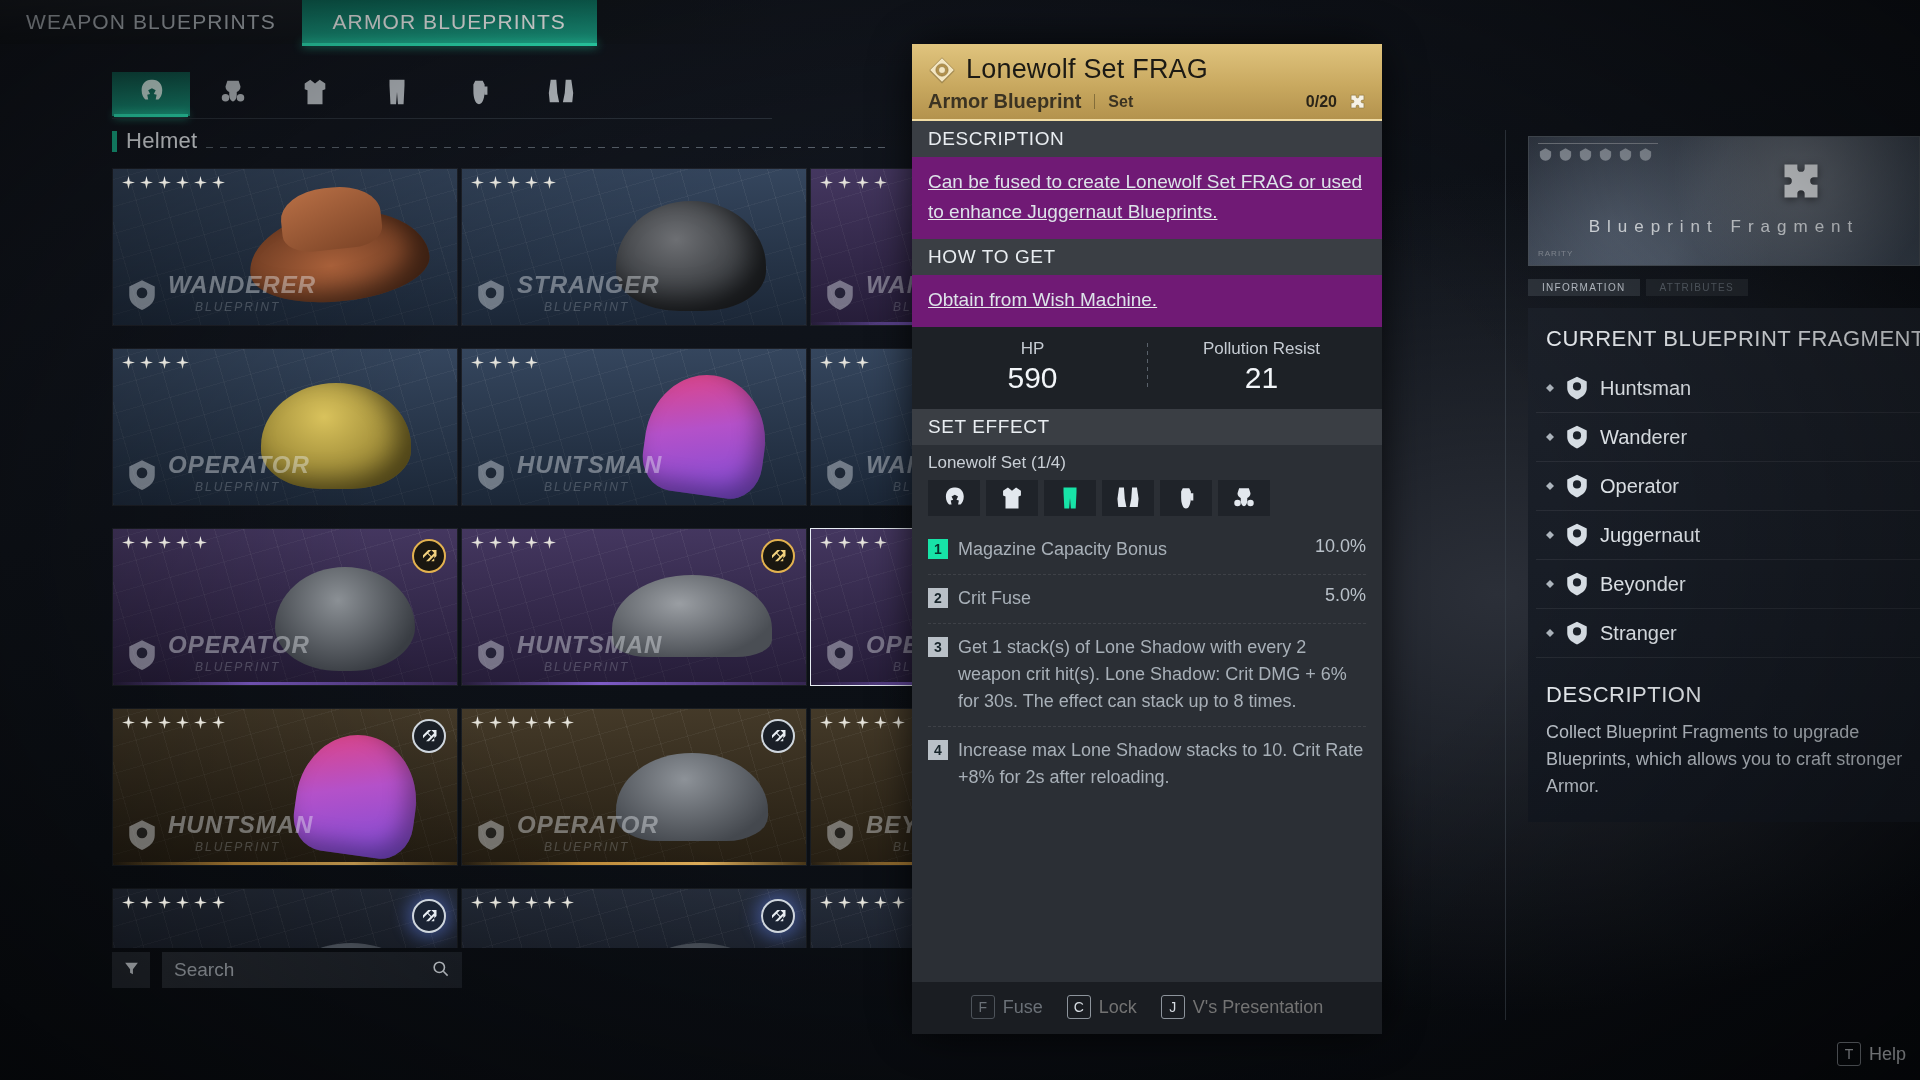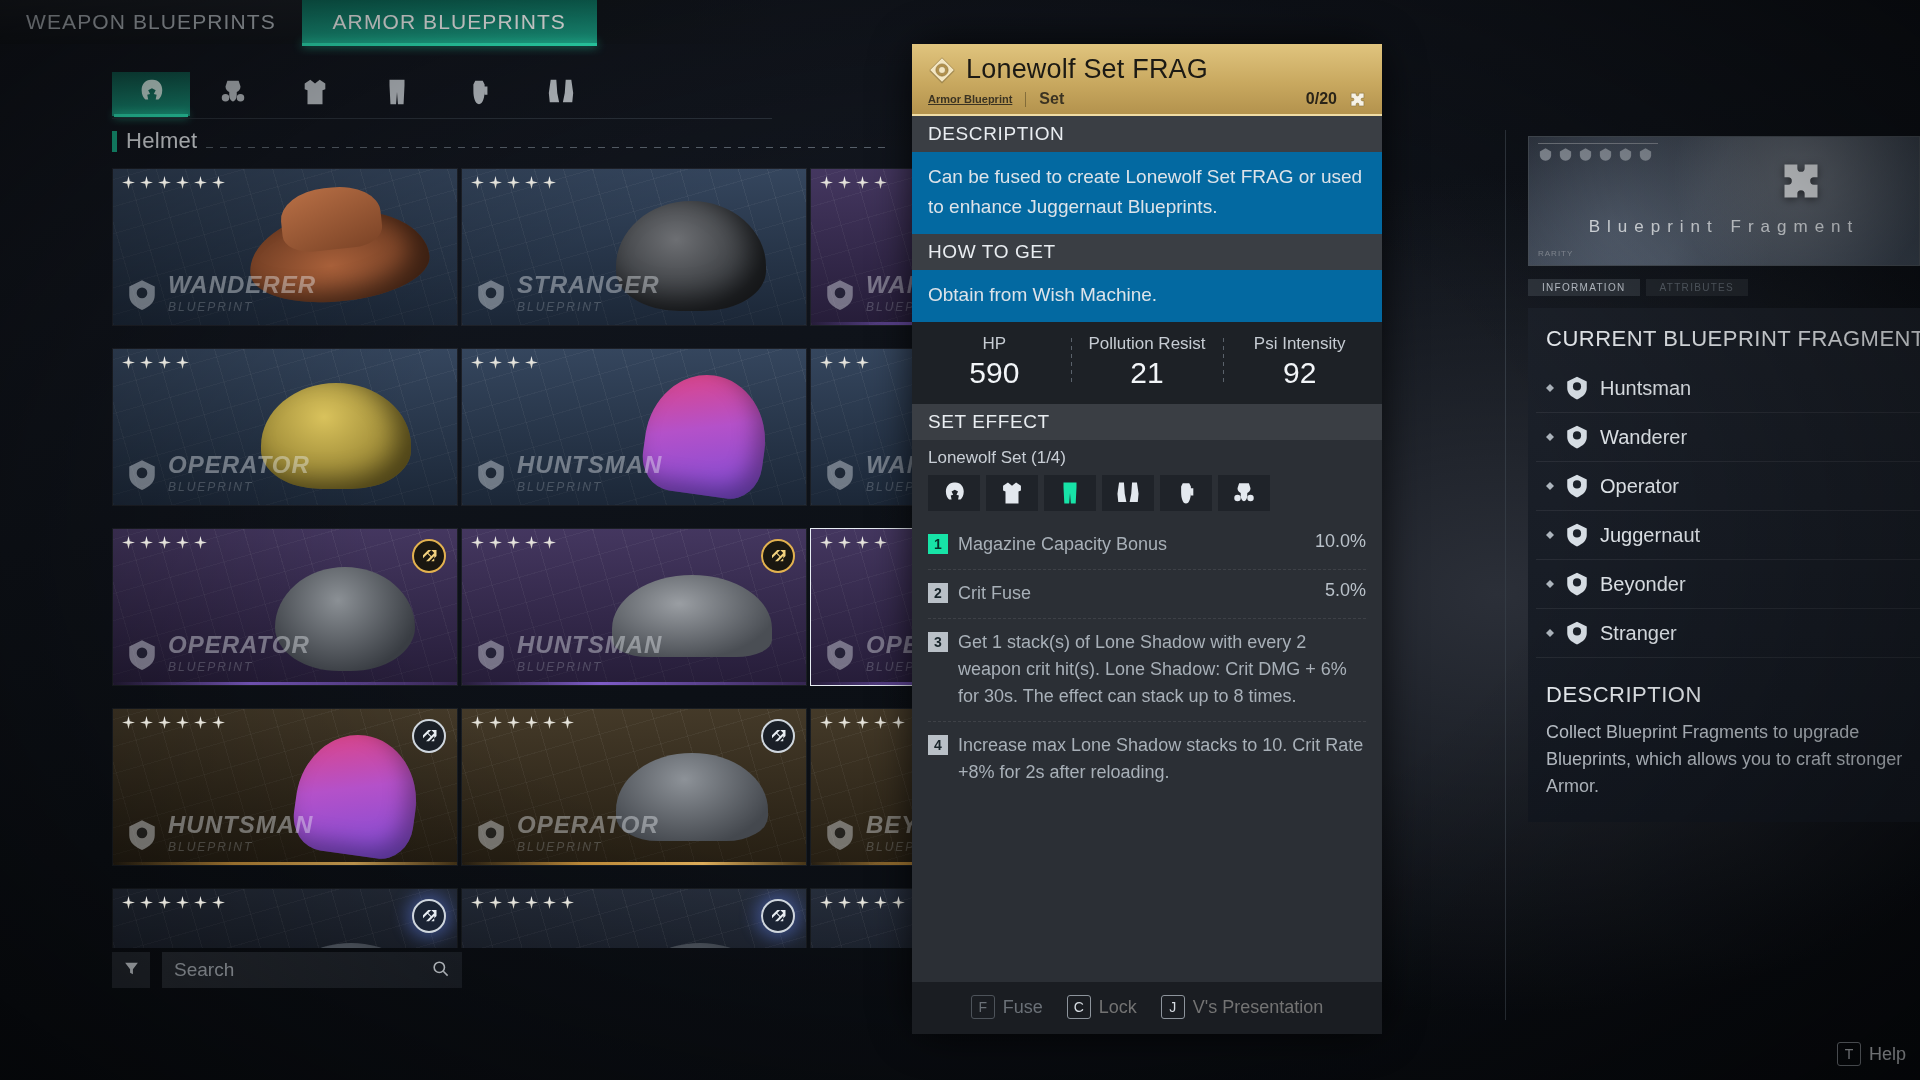--- a/index.html
+++ b/index.html
@@ -80,21 +80,21 @@
     clip-path: polygon(50% 0%, 60% 40%, 100% 50%, 60% 60%, 50% 100%, 40% 60%, 0% 50%, 40% 40%);
     opacity: .95; }
   .card .stars i:first-child { filter: drop-shadow(0 0 4px rgba(255,245,200,.9)); }
   .card .factionwm { position: absolute; left: 12px; bottom: 10px; display: flex; align-items: center;
     gap: 9px; z-index: 3; opacity: .4; }
   .card .factionwm .fic { width: 34px; height: 34px; }
   .card .factionwm .fic svg { width: 34px; height: 34px; fill: #e9eef3; }
   .card .factionwm .fname { font-size: 24px; font-style: italic; font-weight: bold;
     letter-spacing: 1px; color: #eef2f6; line-height: .9; }
   .card .factionwm .fsub { font-size: 12px; font-style: italic; letter-spacing: 2px;
-    color: #dfe6ec; opacity: .55; }
+    color: #dfe6ec; opacity: .55; margin-left: 27px; }
   .card .bottomglow { position: absolute; left: 0; right: 0; bottom: 0; height: 3px; }
   .card.r-gold .bottomglow { background: linear-gradient(90deg, rgba(200,140,40,0), #c8923c 35%, #e2b15c 70%, rgba(200,140,40,.2)); }
   .card.r-purple .bottomglow { background: linear-gradient(90deg, rgba(140,90,220,0), #7e5cc8 40%, rgba(140,90,220,.15)); }
   .card .badge { position: absolute; right: 11px; top: 10px; width: 34px; height: 34px;
     border-radius: 50%; display: flex; align-items: center; justify-content: center; z-index: 5; }
   .card .badge svg { width: 18px; height: 18px; }
   .card .badge.gold { border: 2px solid #e3b24f; background: #1a1710; }
   .card .badge.gold svg { fill: #f3d27e; }
   .card .badge.white { border: 2px solid #cfd6dd; background: #1a1f27; }
   .card .badge.white svg { fill: #e9eef3; }
@@ -153,30 +153,30 @@
          background: #1b1e23; box-shadow: 0 0 40px rgba(0,0,0,.75); z-index: 40;
          display: flex; flex-direction: column; border-radius: 28px; }
   .tip-head { background: linear-gradient(180deg,#e0c47e 0%, #c8a85f 55%, #b2914c 100%);
               padding: 10px 16px 8px 16px; position: relative; }
   .tip-head::after { content:""; position:absolute; left:0; right:0; bottom:0; height:2px; background:#f0dca4; }
   .tip-title { display: flex; align-items: center; gap: 10px; }
   .tip-title .ricon svg { width: 28px; height: 28px; fill: #f3e6c2; stroke:#8a6f34; stroke-width:.7;
                           filter: drop-shadow(0 1px 0 rgba(0,0,0,.2)); display:block; }
   .tip-title .tname { font-size: 27px; color: #1c1a14; letter-spacing: .2px; }
   .tip-sub { display: flex; align-items: center; margin-top: 5px; }
-  .tip-sub .kind { font-size: 11px; font-weight: bold; color: #3b3322; text-decoration: underline; }
+  .tip-sub .kind { font-size: 20px; font-weight: bold; color: #3b3322; }
   .tip-sub .divd { width: 1px; height: 15px; background: rgba(60,50,25,.45); margin: 0 13px; }
   .tip-sub .typ { font-size: 16px; font-weight: bold; color: #3b3322; }
   .tip-sub .spacer { flex: 1; }
   .tip-sub .count { font-size: 16px; font-weight: bold; color: #2a2418; margin-right: 12px; }
   .tip-sub .fragico svg { width: 17px; height: 17px; fill: #f6f2e6; stroke:#6d5a2c; stroke-width:.6; display:block; }
 
   .tip-secthead { background: #3a3e44; color: #e9edf1; font-size: 19px; letter-spacing: .6px;
                   padding: 7px 16px; }
-  .tip-body { padding: 10px 16px 12px 16px; background: #0369a1; }
+  .tip-body { padding: 10px 16px 12px 16px; background: #701a75; text-decoration: underline; }
   .tip-body p { font-size: 19px; line-height: 30px; color: #dde3e9; }
   .tip-stats { display: flex; background: #1d2126; padding: 12px 6px 14px 6px; }
   .tip-stats .st { flex: 1; text-align: center; position: relative; }
   .tip-stats .st + .st::before { content:""; position:absolute; left:0; top:4px; bottom:4px; width:1px;
     background: repeating-linear-gradient(180deg,#5a626b 0 4px, transparent 4px 8px); }
   .tip-stats .st .lab { font-size: 17px; color: #c6ccd3; }
   .tip-stats .st .val { font-size: 30px; color: #f2f5f8; margin-top: 2px; }
 
   .tip-eff { background: #2b2f35; padding: 8px 16px 10px 16px; }
   .tip-eff .setname { font-size: 17px; color: #c9cfd6; margin-bottom: 7px; }
@@ -667,24 +667,20 @@
 
     <div class="tip-stats" id="tipstats">
         <div class="st">
           <div class="lab">HP</div>
           <div class="val">590</div>
         </div>
         <div class="st">
           <div class="lab">Pollution Resist</div>
           <div class="val">21</div>
         </div>
-        <div class="st">
-          <div class="lab">Psi Intensity</div>
-          <div class="val">92</div>
-        </div>
       </div>
 
     <div class="tip-secthead">SET EFFECT</div>
 
     <div class="tip-eff">
       <div class="setname">Lonewolf Set (1/4)</div>
       <div class="slots" id="tipslots">
           <div class="slot">
             <svg viewBox="0 0 32 32">
               <path d="M16 3C10 3 6 8 6 14c0 5 2 8 4 10h3l-1-5 3-1-2-4 4-2 4 2-2 4 3 1-1 5h3c2-2 4-5 4-10 0-6-4-11-10-11z"></path>

